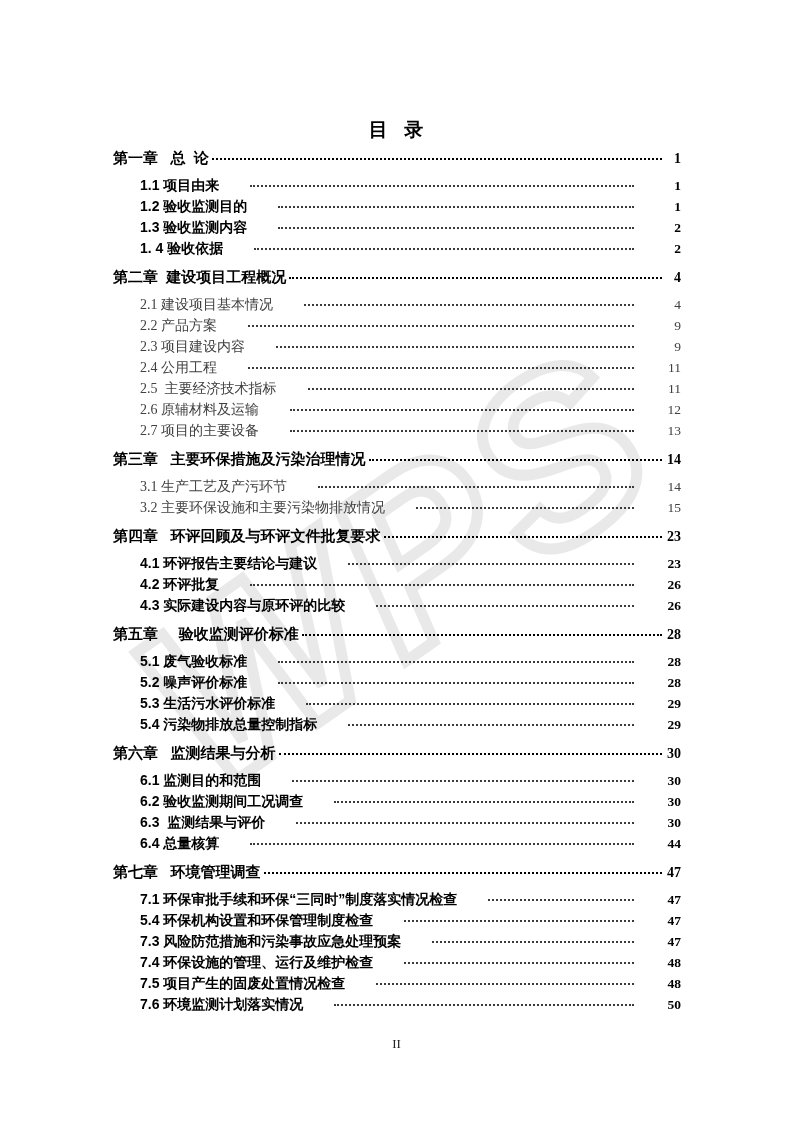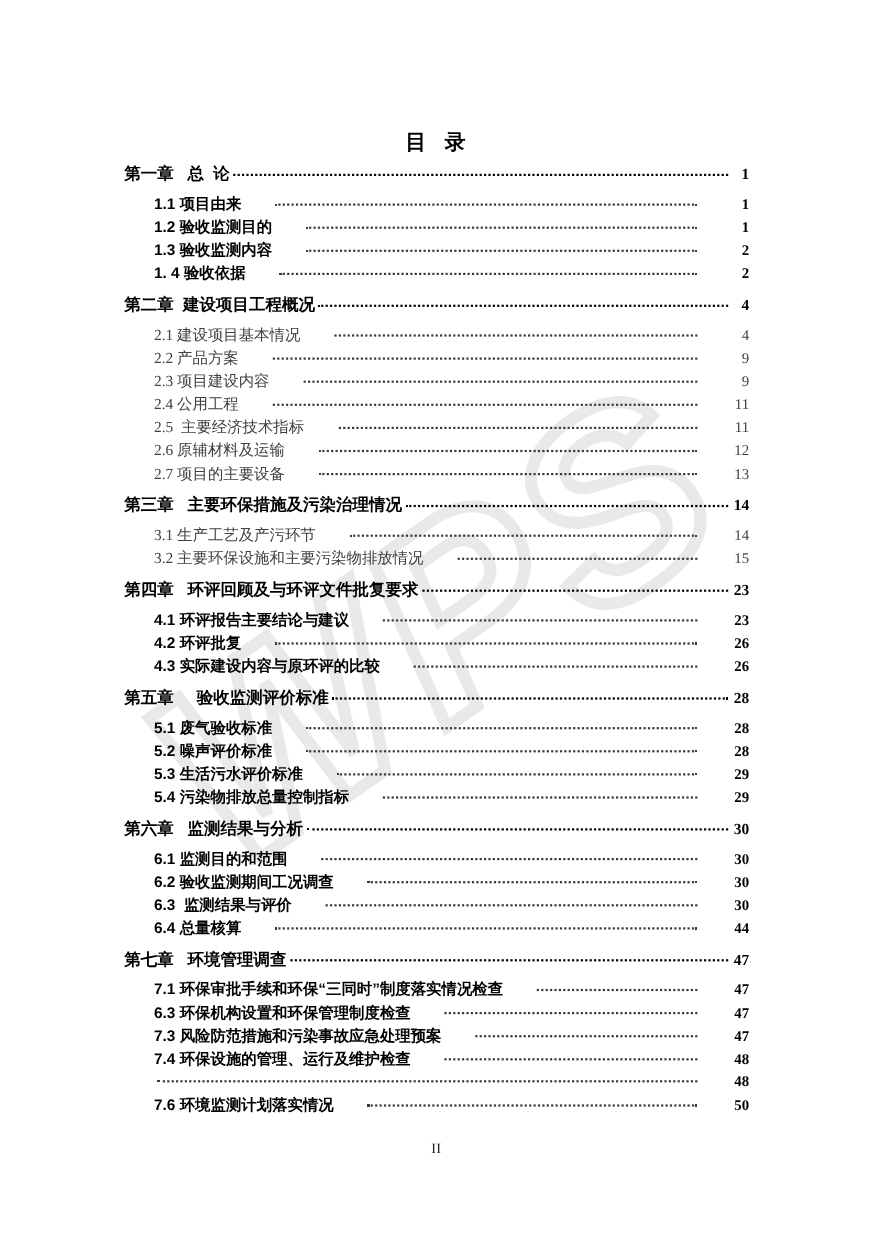--- a/index.html
+++ b/index.html
@@ -126,21 +126,21 @@
       <div class="row item b"><span class="t">5.2 噪声评价标准</span><span class="leader"></span><span class="pg">28</span></div>
       <div class="row item b"><span class="t">5.3 生活污水评价标准</span><span class="leader"></span><span class="pg">29</span></div>
       <div class="row item b"><span class="t">5.4 污染物排放总量控制指标</span><span class="leader"></span><span class="pg">29</span></div>
       <div class="row chapter"><span class="t">第六章   监测结果与分析</span><span class="leader"></span><span class="pg">30</span></div>
       <div class="row item b"><span class="t">6.1 监测目的和范围</span><span class="leader"></span><span class="pg">30</span></div>
       <div class="row item b"><span class="t">6.2 验收监测期间工况调查</span><span class="leader"></span><span class="pg">30</span></div>
       <div class="row item b"><span class="t">6.3  监测结果与评价</span><span class="leader"></span><span class="pg">30</span></div>
       <div class="row item b"><span class="t">6.4 总量核算</span><span class="leader"></span><span class="pg">44</span></div>
       <div class="row chapter"><span class="t">第七章   环境管理调查</span><span class="leader"></span><span class="pg">47</span></div>
       <div class="row item b"><span class="t">7.1 环保审批手续和环保“三同时”制度落实情况检查</span><span class="leader"></span><span class="pg">47</span></div>
-      <div class="row item b"><span class="t">6.3 环保机构设置和环保管理制度检查</span><span class="leader"></span><span class="pg">47</span></div>
+      <div class="row item b"><span class="t">5.4 环保机构设置和环保管理制度检查</span><span class="leader"></span><span class="pg">47</span></div>
       <div class="row item b"><span class="t">7.3 风险防范措施和污染事故应急处理预案</span><span class="leader"></span><span class="pg">47</span></div>
       <div class="row item b"><span class="t">7.4 环保设施的管理、运行及维护检查</span><span class="leader"></span><span class="pg">48</span></div>
-      <div class="row item b"><span class="leader"></span><span class="pg">48</span></div>
+      <div class="row item b"><span class="t">7.5 项目产生的固废处置情况检查</span><span class="leader"></span><span class="pg">48</span></div>
       <div class="row item b"><span class="t">7.6 环境监测计划落实情况</span><span class="leader"></span><span class="pg">50</span></div>
     </div>
 </div>
 
 <div class="footer">II</div>
 
 </body></html>

